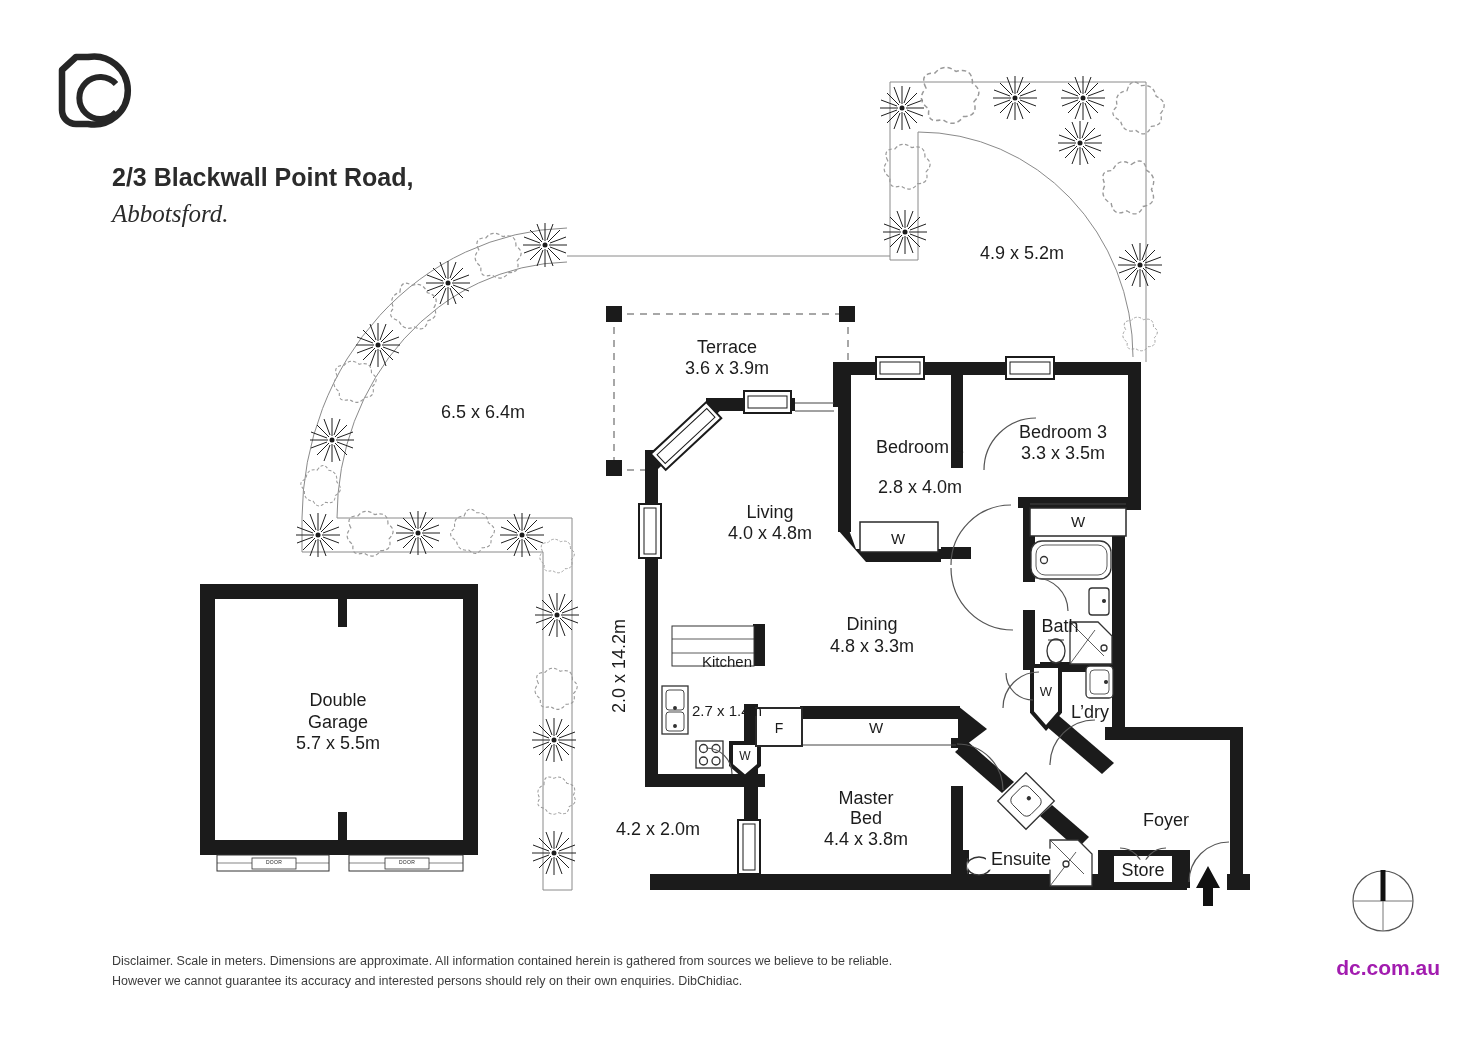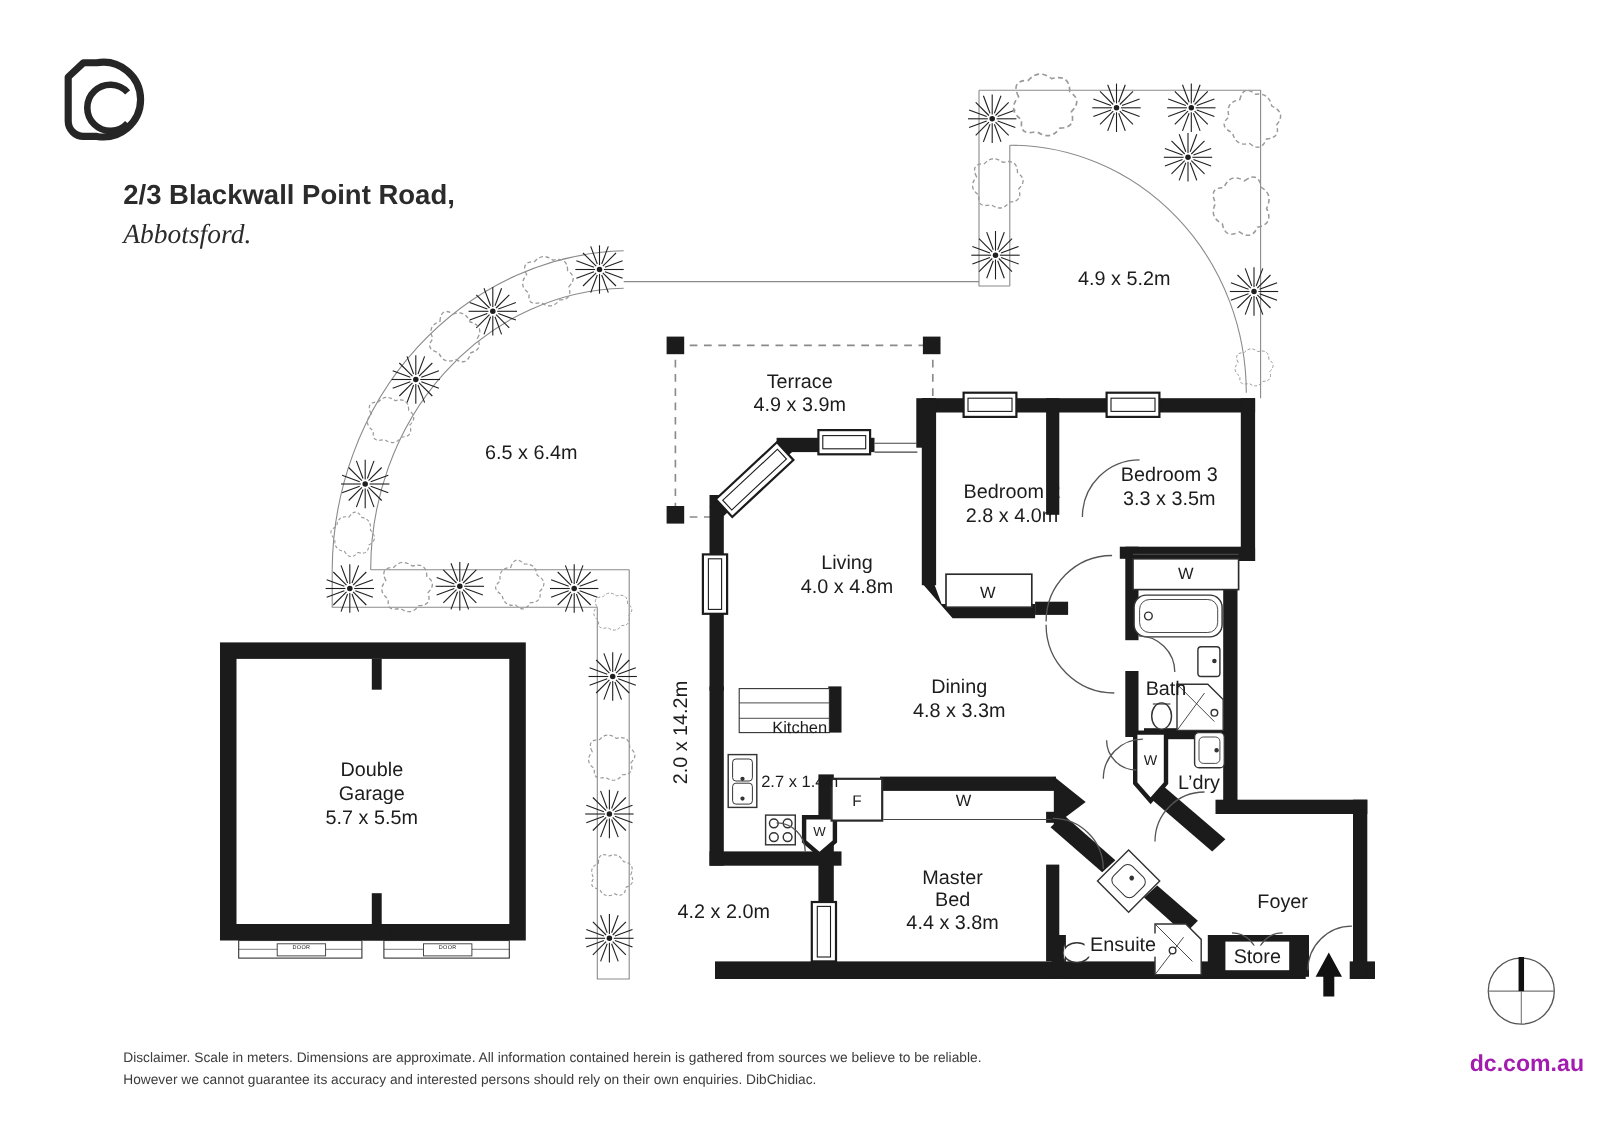--- a/index.html
+++ b/index.html
@@ -296,27 +296,27 @@
     <g fill="none" stroke="#262626" stroke-width="6.5" stroke-linejoin="round">
       <path d="M 76 57 L 88 57 A 34 34 0 1 1 88 124 L 76 124 A 14 14 0 0 1 62 110 L 62 70 Z"></path>
       <path d="M 116 84 A 21 21 0 1 0 116 112" stroke-width="6"></path>
     </g>
   </svg>
 
   <div class="title1">2/3 Blackwall Point Road,</div>
   <div class="title2">Abbotsford.</div>
 
   <div class="lbl" style="left:727px;top:347px">Terrace</div>
-  <div class="lbl" style="left:727px;top:368px">4.9 x 3.9m</div>
+  <div class="lbl" style="left:727px;top:368px">3.6 x 3.9m</div>
 
   <div class="lbl" style="left:770px;top:512px">Living</div>
   <div class="lbl" style="left:770px;top:533px">4.0 x 4.8m</div>
 
   <div class="lbl" style="left:920px;top:447px">Bedroom 2</div>
-  <div class="lbl" style="left:920px;top:469px">2.8 x 4.0m</div>
+  <div class="lbl" style="left:920px;top:487px">2.8 x 4.0m</div>
 
   <div class="lbl" style="left:1063px;top:432px">Bedroom 3</div>
   <div class="lbl" style="left:1063px;top:453px">3.3 x 3.5m</div>
 
   <div class="lbl" style="left:872px;top:624px">Dining</div>
   <div class="lbl" style="left:872px;top:646px">4.8 x 3.3m</div>
 
   <div class="lbl s15" style="left:727px;top:662px">Kitchen</div>
   <div class="lbl s15" style="left:727px;top:711px">2.7 x 1.4m</div>
 

